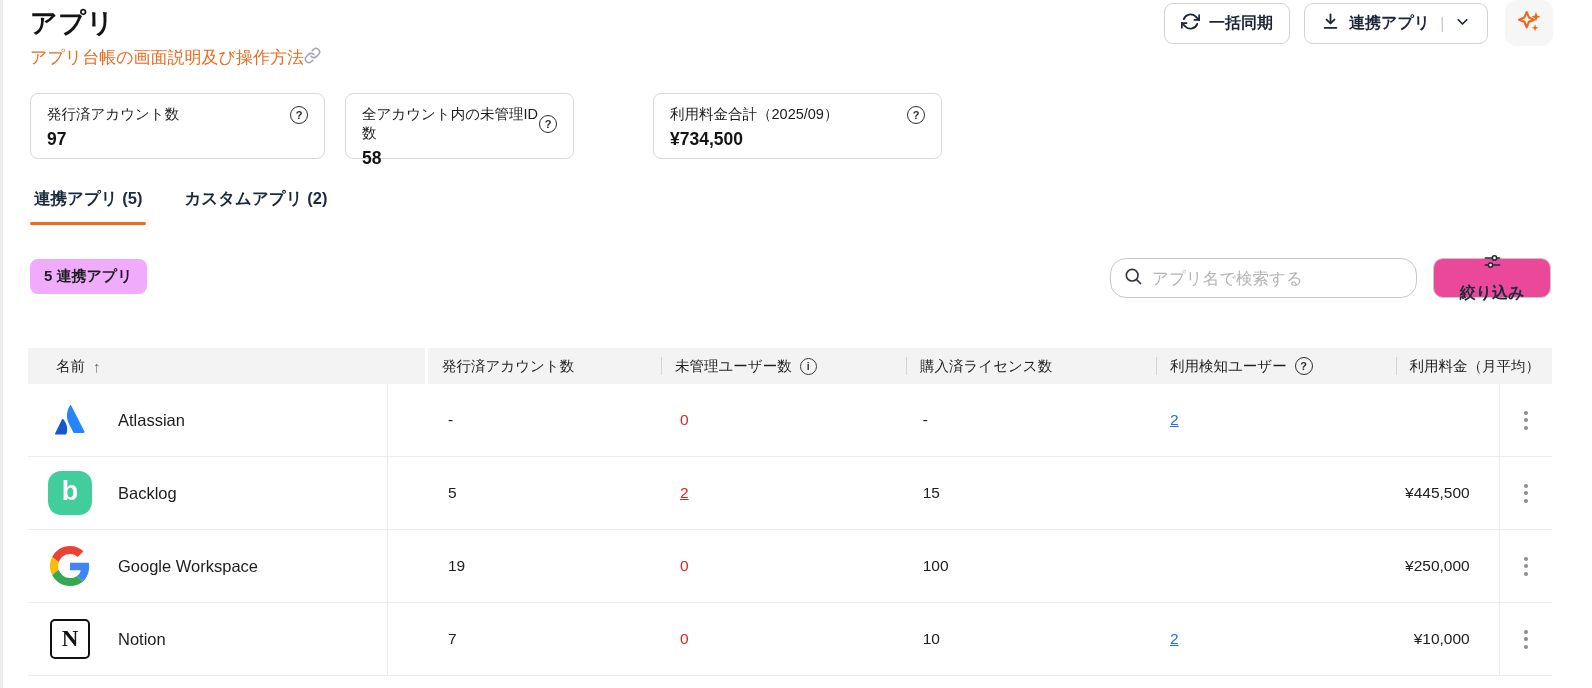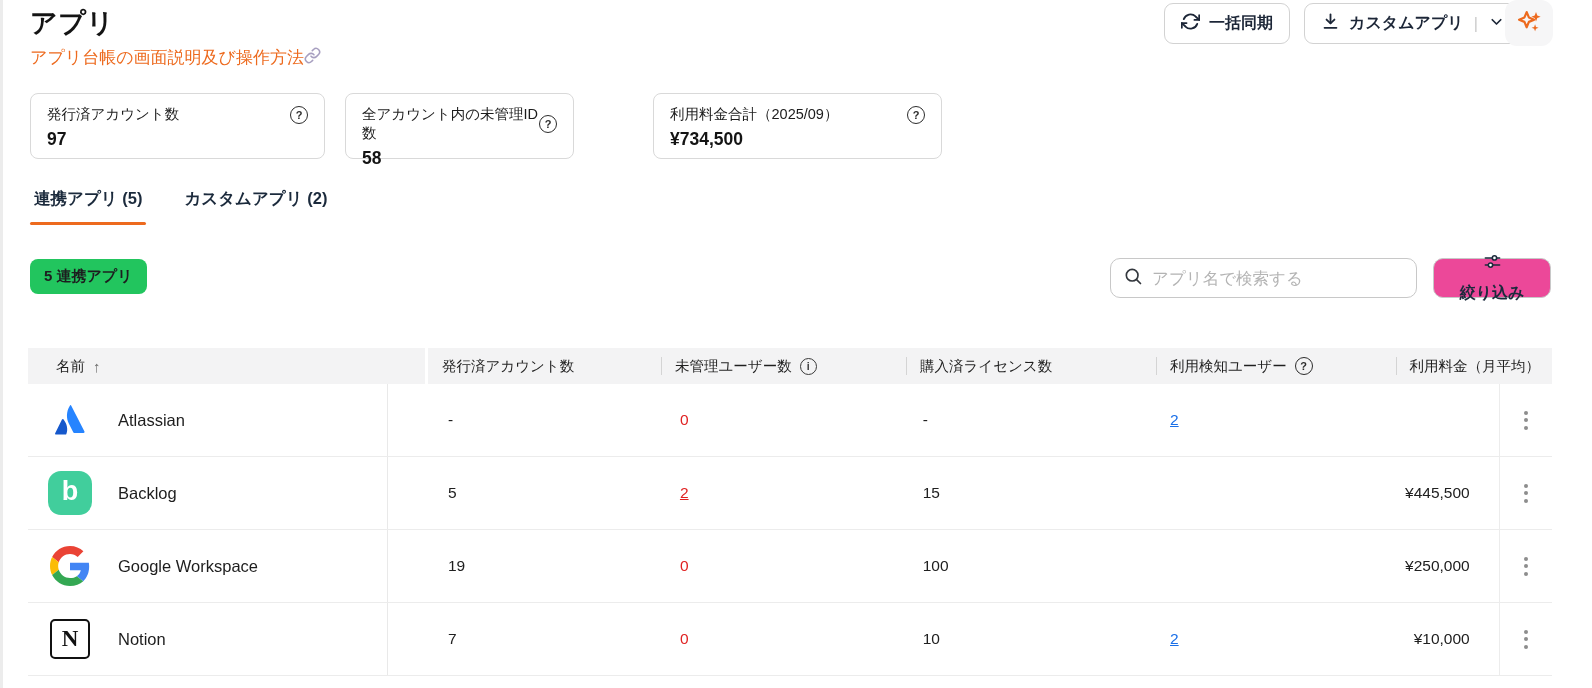--- a/index.html
+++ b/index.html
@@ -61,26 +61,26 @@
     font-size:16.5px; font-weight:700; color:#1b2a3c; padding:0 4px 15px;
     position:relative; cursor:pointer; white-space:nowrap;
   }
   .tab.active::after {
     content:""; position:absolute; left:0; right:0; bottom:0; height:3px;
     background:#ED6A1E; border-radius:2px;
   }
 
   
   .count-badge {
-    position:absolute; left:30px; top:259px; background:#22c55e; border-radius:8px;
+    position:absolute; left:30px; top:259px; background:#f0abfc; border-radius:8px;
     padding:8px 14px; font-size:15px; font-weight:600; color:#1d1d1f;
   }
   .searchbox {
     position:absolute; left:1110px; top:258px; width:307px; height:40px;
-    border:1px solid #c8c8c8; border-radius:10px; background:#fff;
+    border:1px solid #c8c8c8; border-radius:16px; background:#fff;
     display:flex; align-items:center; gap:9px; padding:0 12px;
   }
   .searchbox input {
     border:none; outline:none; flex:1; font-size:16.5px; color:#333;
     font-family:"Liberation Sans","DejaVu Sans",sans-serif; background:transparent;
   }
   .searchbox input::placeholder { color:#b4b4b4; }
   .btn-filter {
     position:absolute; left:1433px; top:258px; width:118px; height:40px;
     background:#ec4899; border:1px solid #c8c8c8; border-radius:10px;
@@ -169,21 +169,21 @@
 </button>
 
 <button class="btn btn-download">
   <span>
     <svg viewBox="0 0 24 24" width="19" height="19" fill="none" stroke="#1c2637" stroke-width="2.3" stroke-linecap="round" stroke-linejoin="round">
       <path d="M12 3v11"></path>
         <polyline points="7 9.5 12 14.5 17 9.5"></polyline>
         <line x1="4.5" y1="20" x2="19.5" y2="20"></line>
     </svg>
   </span>
-  <span>カスタムアプリ</span>
+  <span>連携アプリ</span>
   <span class="btn-divider">|</span>
   <span>
     <svg viewBox="0 0 24 24" width="17" height="17" fill="none" stroke="#1c2637" stroke-width="2.4" stroke-linecap="round" stroke-linejoin="round">
       <polyline points="6 9.5 12 15.5 18 9.5"></polyline>
     </svg>
   </span>
 </button>
 
 <button class="btn-ai">
   <span>

